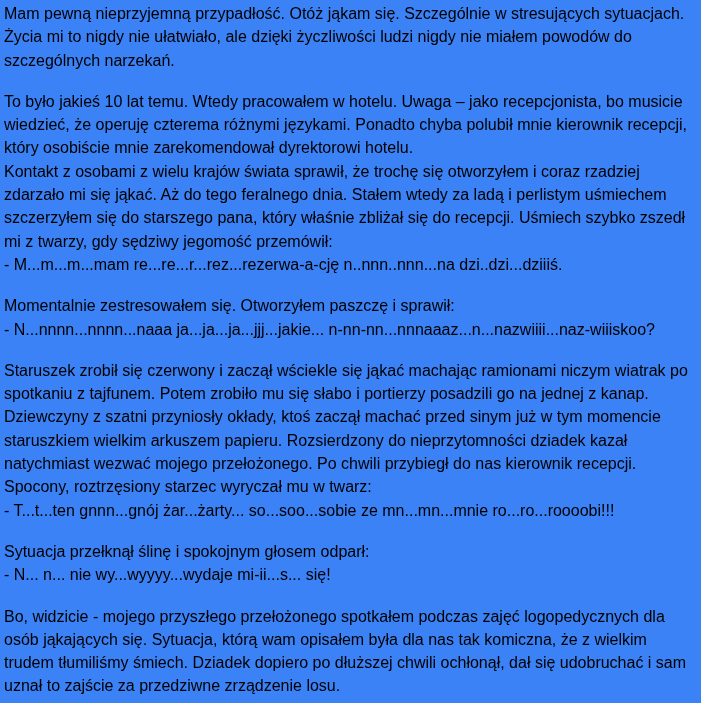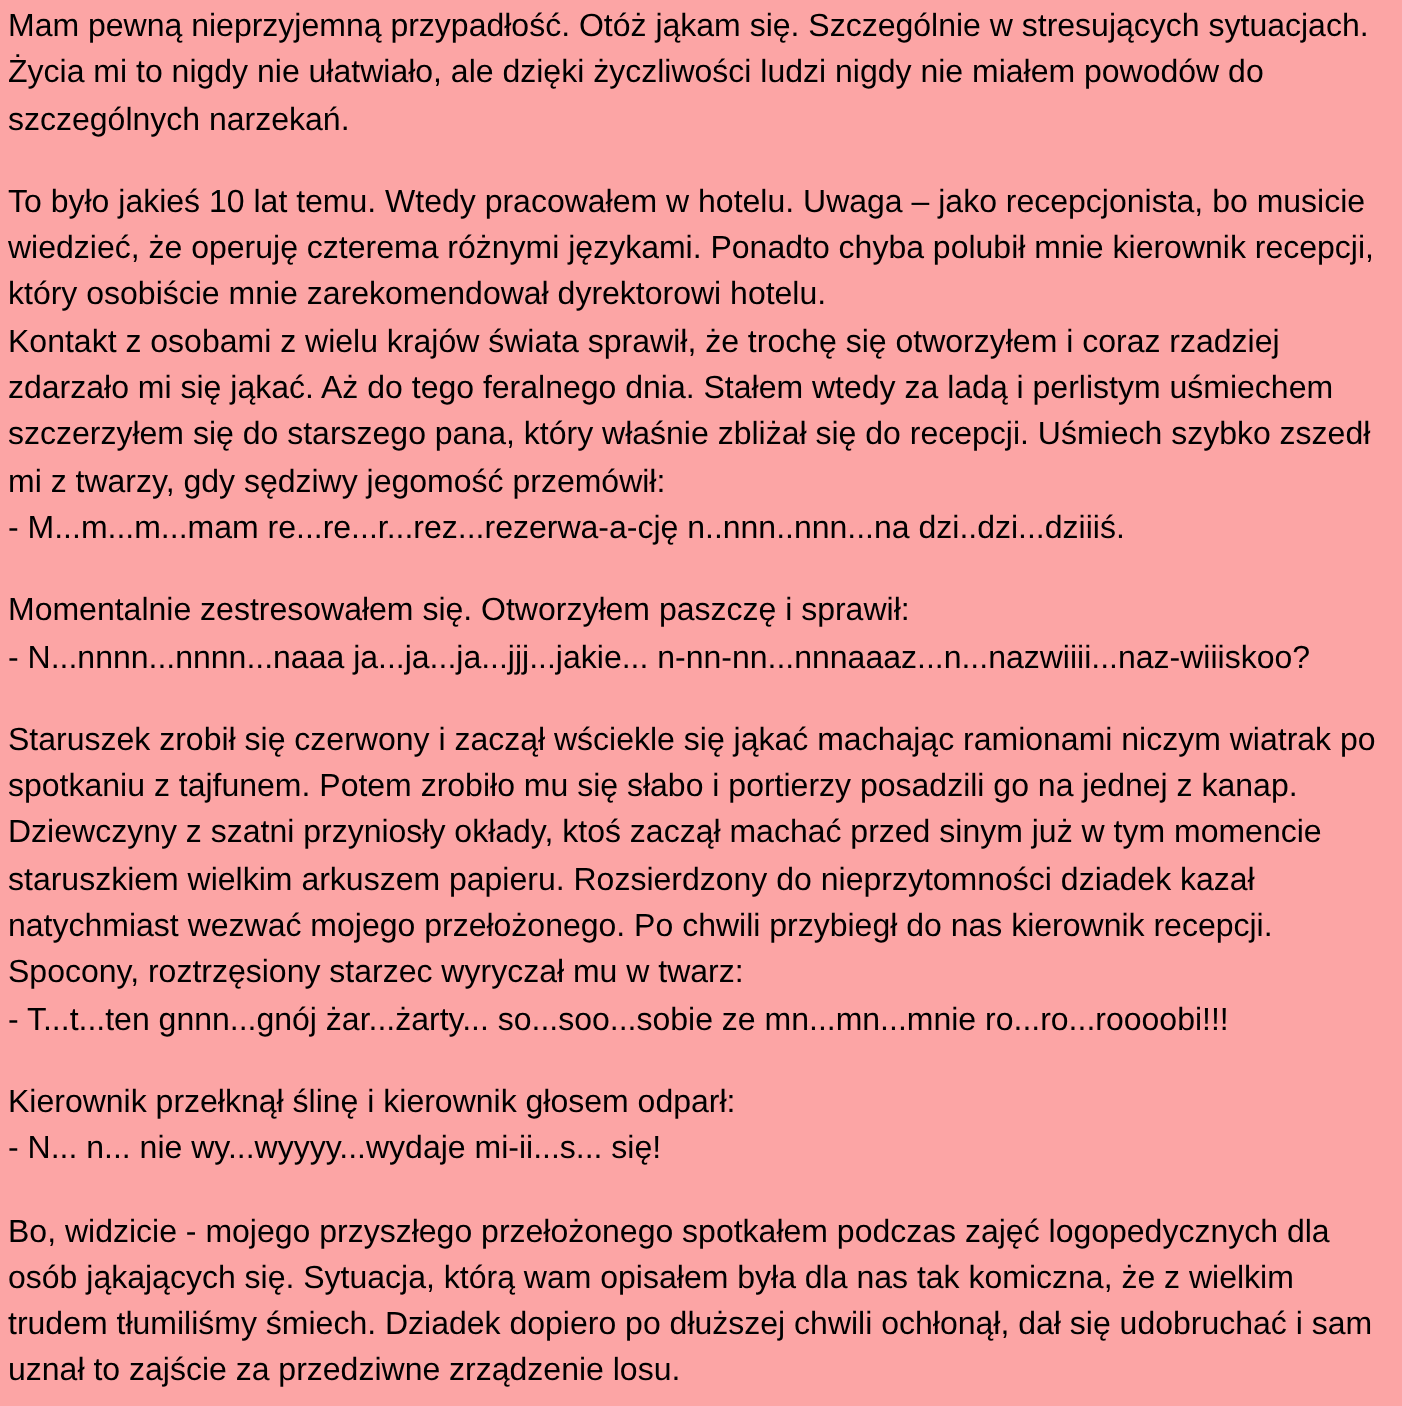--- a/index.html
+++ b/index.html
@@ -6,21 +6,21 @@
     margin: 0;
     padding: 0;
     background: #ffffff;
   }
   .page {
     width: 701px;
     height: 703px;
     box-sizing: border-box;
     padding: 2px 4px 0 4px;
     overflow: hidden;
-    background: #fca5a5;
+    background: #3b82f6;
     color: #000000;
     font-family: "Liberation Sans", "DejaVu Sans", sans-serif;
     font-size: 16px;
     line-height: 23.3px;
   }
   .para {
     margin: 0 0 18px 0;
     white-space: pre-wrap; 
     word-wrap: break-word;
   }
@@ -31,16 +31,16 @@
 <main class="page">
   <p class="para">Mam pewną nieprzyjemną przypadłość. Otóż jąkam się. Szczególnie w stresujących sytuacjach. Życia mi to nigdy nie ułatwiało, ale dzięki życzliwości ludzi nigdy nie miałem powodów do szczególnych narzekań.</p>
   <p class="para">To było jakieś 10 lat temu. Wtedy pracowałem w hotelu. Uwaga – jako recepcjonista, bo musicie wiedzieć, że operuję czterema różnymi językami. Ponadto chyba polubił mnie kierownik recepcji, który osobiście mnie zarekomendował dyrektorowi hotelu.
 Kontakt z osobami z wielu krajów świata sprawił, że trochę się otworzyłem i coraz rzadziej zdarzało mi się jąkać. Aż do tego feralnego dnia. Stałem wtedy za ladą i perlistym uśmiechem szczerzyłem się do starszego pana, który właśnie zbliżał się do recepcji. Uśmiech szybko zszedł mi z twarzy, gdy sędziwy jegomość przemówił:
 - M...m...m...mam re...re...r...rez...rezerwa-a-cję n..nnn..nnn...na dzi..dzi...dziiiś.</p>
   <p class="para">Momentalnie zestresowałem się. Otworzyłem paszczę i sprawił:
 - N...nnnn...nnnn...naaa ja...ja...ja...jjj...jakie... n-nn-nn...nnnaaaz...n...nazwiiii...naz-wiiiskoo?</p>
   <p class="para">Staruszek zrobił się czerwony i zaczął wściekle się jąkać machając ramionami niczym wiatrak po spotkaniu z tajfunem. Potem zrobiło mu się słabo i portierzy posadzili go na jednej z kanap. Dziewczyny z szatni przyniosły okłady, ktoś zaczął machać przed sinym już w tym momencie staruszkiem wielkim arkuszem papieru. Rozsierdzony do nieprzytomności dziadek kazał natychmiast wezwać mojego przełożonego. Po chwili przybiegł do nas kierownik recepcji.
 Spocony, roztrzęsiony starzec wyryczał mu w twarz:
 - T...t...ten gnnn...gnój żar...żarty... so...soo...sobie ze mn...mn...mnie ro...ro...roooobi!!!</p>
-  <p class="para">Kierownik przełknął ślinę i kierownik głosem odparł:
+  <p class="para">Sytuacja przełknął ślinę i spokojnym głosem odparł:
 - N... n... nie wy...wyyyy...wydaje mi-ii...s... się!</p>
   <p class="para">Bo, widzicie - mojego przyszłego przełożonego spotkałem podczas zajęć logopedycznych dla osób jąkających się. Sytuacja, którą wam opisałem była dla nas tak komiczna, że z wielkim trudem tłumiliśmy śmiech. Dziadek dopiero po dłuższej chwili ochłonął, dał się udobruchać i sam uznał to zajście za przedziwne zrządzenie losu.</p>
 </main>
 
 </body></html>

